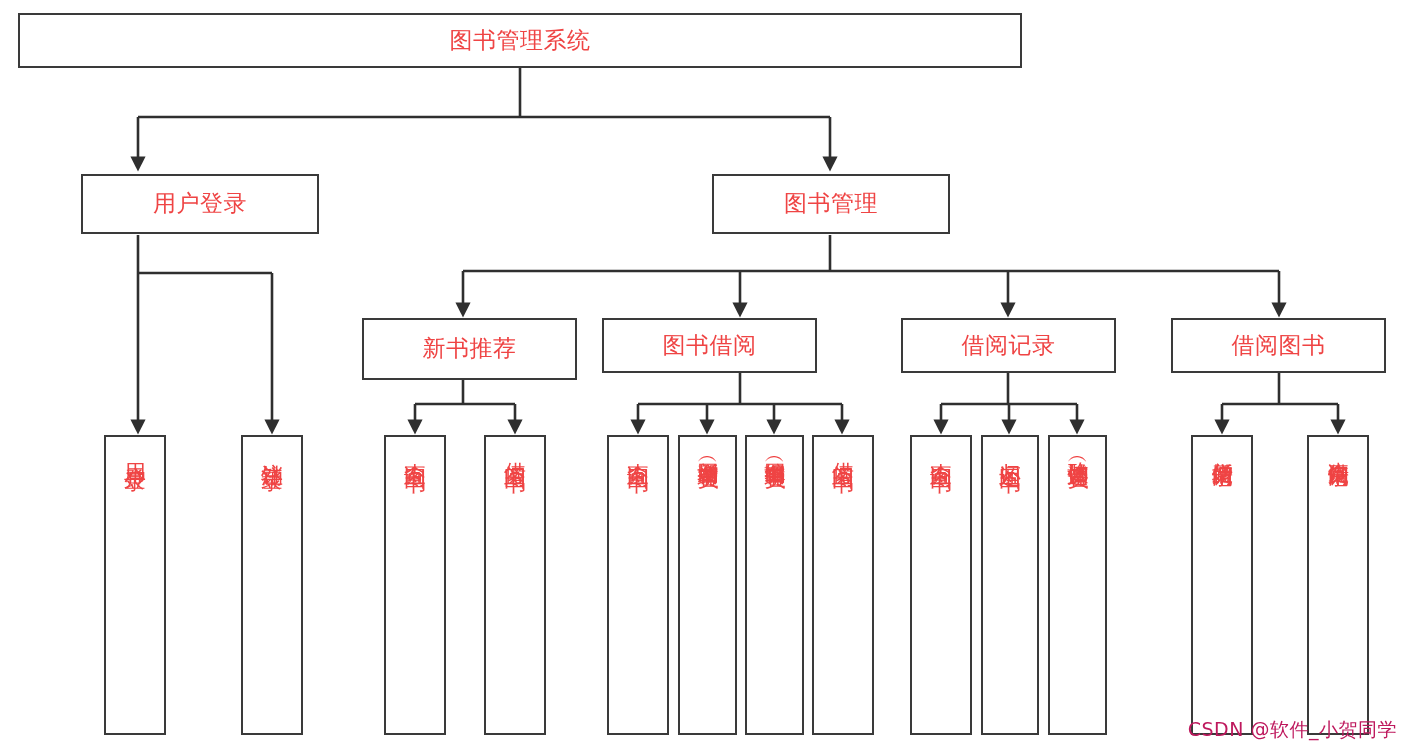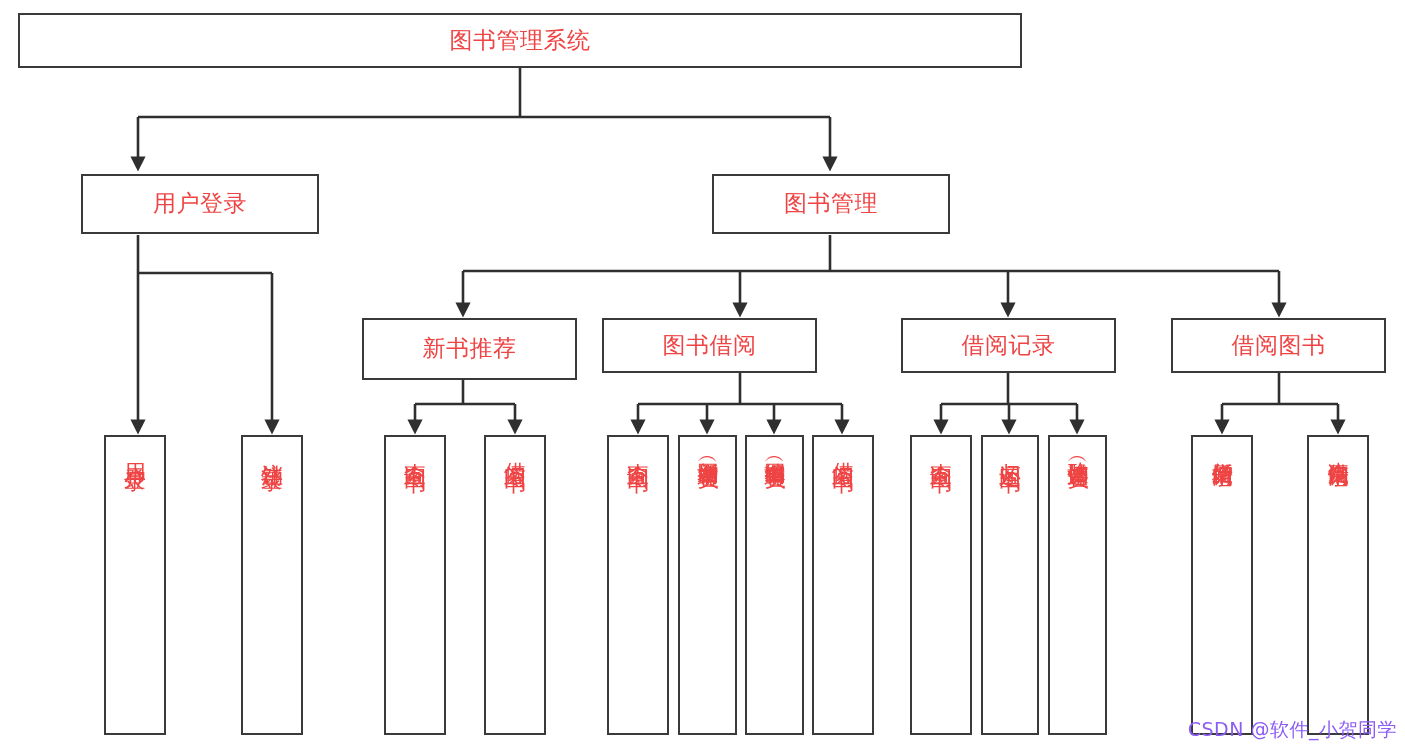--- a/index.html
+++ b/index.html
@@ -67,21 +67,21 @@
     letter-spacing: 1px;
   }
   .node.root {
     border-width: 2px;
   }
   .watermark {
     position: absolute;
     right: 8px;
     bottom: 4px;
     font-size: 19px;
-    color: #8b5cf6;
+    color: #be185d;
     letter-spacing: 0.5px;
     z-index: 5;
     white-space: nowrap;
     font-family: "DejaVu Sans", "Liberation Sans", sans-serif;
   }
 </style>
 </head>
 <body>
 
 <div id="diagram-root">

